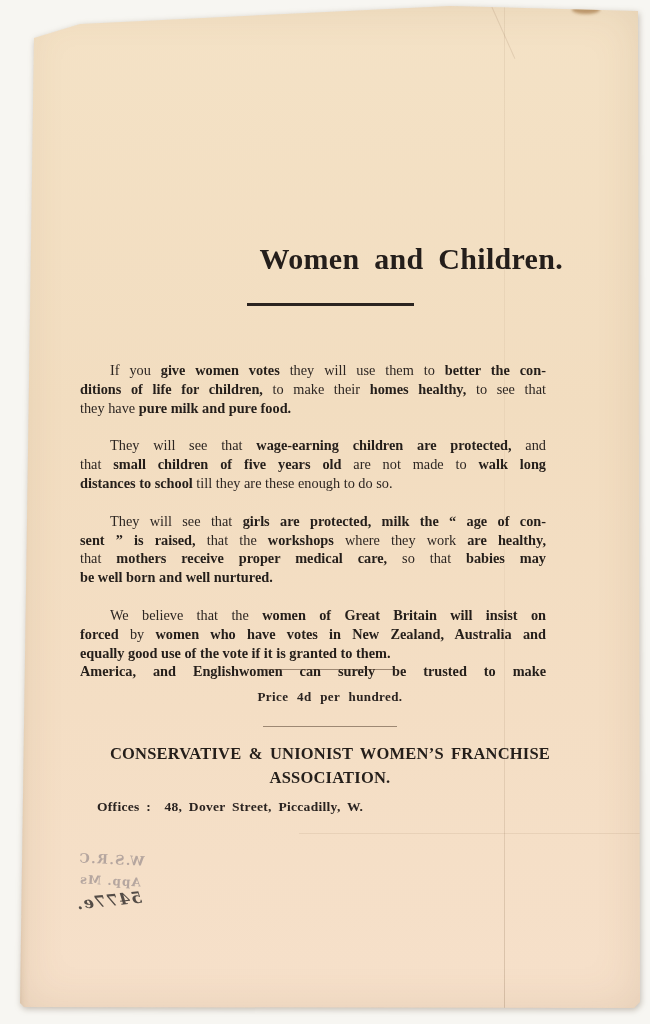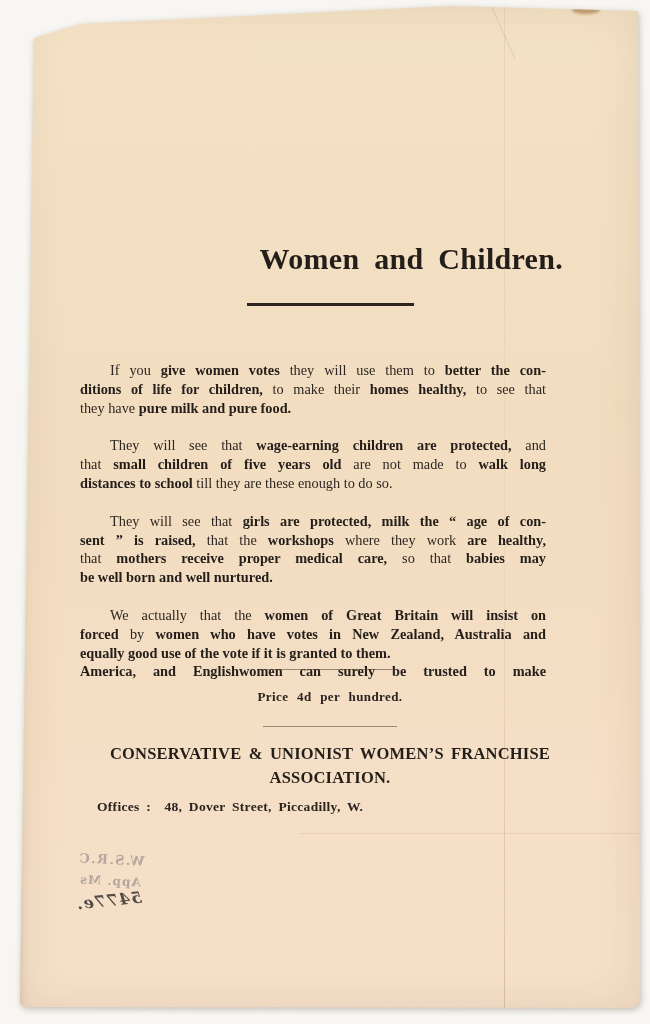--- a/index.html
+++ b/index.html
@@ -93,21 +93,21 @@
           <div class="line"><span>that </span><b>small children of five years old</b><span> are not made to </span><b>walk long</b></div>
           <div class="line last"><b>distances to school</b><span> till they are these enough to do so.</span></div>
         </div>
         <div class="para">
           <div class="line first"><span>They will see that </span><b>girls are protected, milk the “ age of con-</b></div>
           <div class="line"><b>sent ” is raised,</b><span> that the </span><b>workshops</b><span> where they work </span><b>are healthy,</b></div>
           <div class="line"><span>that </span><b>mothers receive proper medical care,</b><span> so that </span><b>babies may</b></div>
           <div class="line last"><b>be well born and well nurtured.</b></div>
         </div>
         <div class="para">
-          <div class="line first"><span>We actually that the </span><b>women of Great Britain will insist on</b></div>
+          <div class="line first"><span>We believe that the </span><b>women of Great Britain will insist on</b></div>
           <div class="line"><b>forced</b><span> by </span><b>women who have votes in New Zealand, Australia and</b></div>
           <div class="line last"><b>equally good use of the vote if it is granted to them.</b></div>
           <div class="line"><b>America, and Englishwomen can surely be trusted to make</b></div>
         </div>
       </div>
 
     <div class="price-block">
       <div class="thin-rule"></div>
       <div class="price">Price 4d per hundred.</div>
       <div class="thin-rule bottom"></div>

